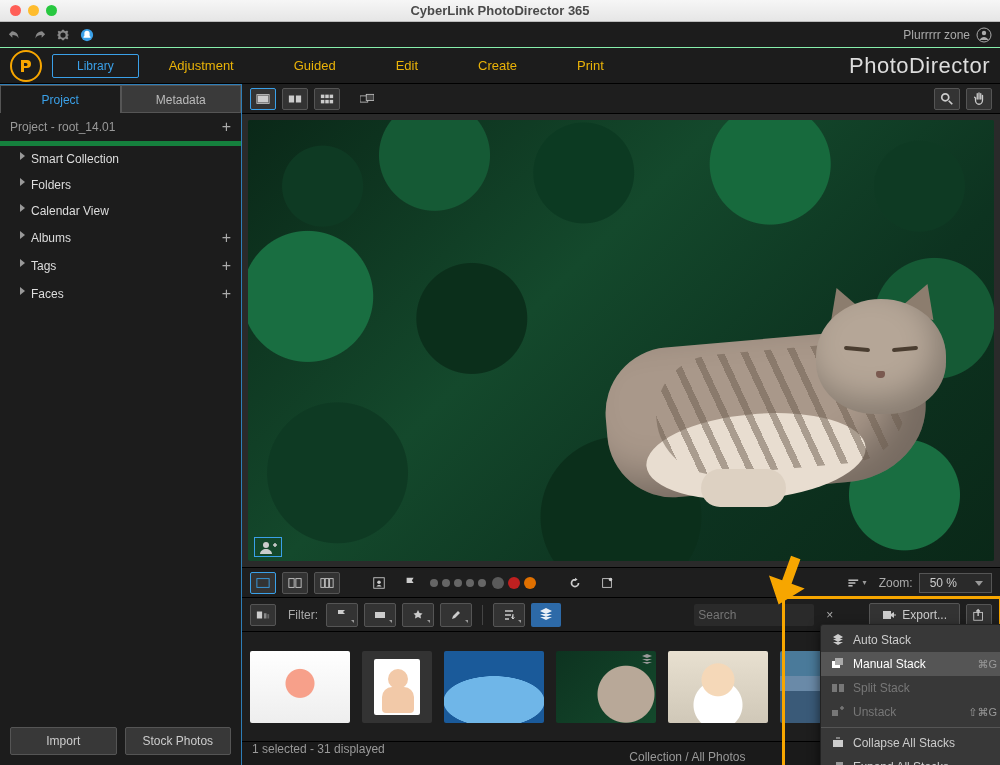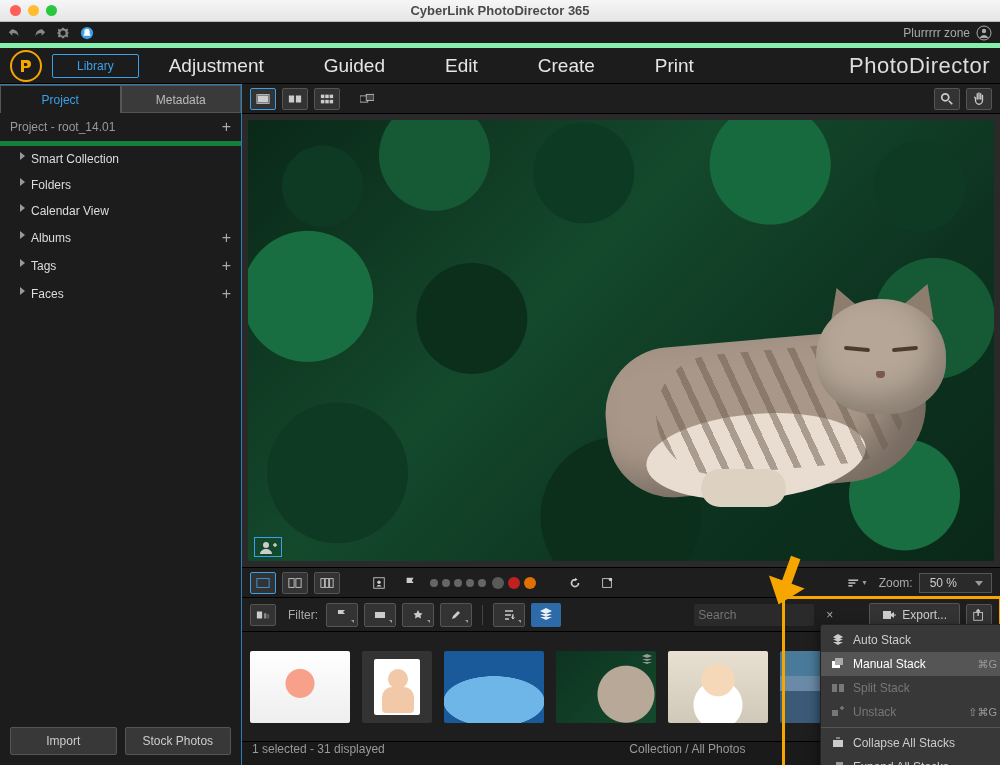--- a/index.html
+++ b/index.html
@@ -2,29 +2,29 @@
 <html><head>
 <meta charset="utf-8">
 <style>
 *{box-sizing:border-box;margin:0;padding:0;font-family:-apple-system,BlinkMacSystemFont,"Segoe UI",sans-serif;font-size:12px;user-select:none}
 html,body{width:1000px;height:765px;overflow:hidden;background:#1a1a1a;color:#ccc}
 .titlebar{height:22px;background:linear-gradient(#f6f6f6,#e6e6e6);display:flex;align-items:center;position:relative;border-bottom:1px solid #bbb}
 .traffic{display:flex;gap:7px;margin-left:10px}
 .dot{width:11px;height:11px;border-radius:50%}
 .dot.r{background:#ff5f57}.dot.y{background:#febc2e}.dot.g{background:#28c840}
 .titlebar .title{position:absolute;left:0;right:0;text-align:center;font-weight:600;color:#4a4a4a;font-size:13px}
-.toolbar1{height:26px;background:#1c1c1c;display:flex;align-items:center;padding:0 8px;border-bottom:5px solid #86efac;justify-content:space-between}
+.toolbar1{height:26px;background:#1c1c1c;display:flex;align-items:center;padding:0 8px;border-bottom:1px solid #86efac;justify-content:space-between}
 .tb1-left{display:flex;align-items:center;gap:10px;color:#777}
 .tb1-left svg{fill:#888;width:14px;height:14px}
 .toolbar1 .user{display:flex;align-items:center;gap:6px;color:#aaa}
 .toolbar2{height:36px;background:#1c1c1c;display:flex;align-items:center;padding:0 10px;border-bottom:1px solid #000}
 .brandlogo{width:32px;height:32px;border-radius:50%;border:2px solid #f7a600;margin-right:10px;display:flex;align-items:center;justify-content:center}
 .brandlogo svg{fill:#f7a600;width:16px;height:16px}
 .tab-btn{border:1px solid #3aa0e8;color:#3aa0e8;background:transparent;padding:4px 24px;border-radius:2px;margin-right:30px}
-.modelink{color:#e5e5e5;margin-right:60px;font-size:19px}
+.modelink{color:#eab308;margin-right:60px;font-size:13px}
 .brandtext{margin-left:auto;font-family:"Segoe UI",sans-serif;font-size:22px;font-weight:300;color:#ddd;letter-spacing:0.5px}
 .shell{display:flex;height:calc(765px - 22px - 26px - 36px)}
 .sidebar{width:262px;background:#1c1c1c;border-right:1px solid #000;display:flex;flex-direction:column;border:1px solid #2e7eb8;border-left:none;border-bottom:none}
 .sidetabs{display:flex;height:28px}
 .sidetab{flex:1;text-align:center;line-height:28px;background:#3a3a3a;color:#bbb;border:1px solid #555;font-size:12px}
 .sidetab.active{background:#1c1c1c;color:#3aa0e8;border-bottom:none}
 .projrow{display:flex;align-items:center;justify-content:space-between;padding:6px 10px;color:#999;border-bottom:5px solid #15803d;font-size:12px}
 .treeitem{display:flex;align-items:center;justify-content:space-between;padding:6px 10px;padding-left:20px;color:#ddd}
 .treeitem .lbl{display:flex;align-items:flex-start;gap:6px}
 .tri{width:0;height:0;border-top:4px solid transparent;border-bottom:4px solid transparent;border-left:5px solid #999}
@@ -85,21 +85,21 @@
 .menu{position:absolute;left:578px;top:26px;width:188px;background:#383838;border:1px solid #222;border-radius:3px;z-index:10;box-shadow:0 4px 12px rgba(0,0,0,0.6);padding:3px 0}
 .menuitem{display:flex;align-items:center;gap:8px;padding:5px 10px;color:#ccc}
 .menuitem.disabled{color:#777}
 .menuitem.hover{background:#555;color:#fff}
 .menuitem .sc{margin-left:auto;color:#999;font-size:11px}
 .menusep{height:1px;background:#555;margin:3px 0}
 .filmstrip{height:110px;background:#1e1e1e;display:flex;align-items:center;gap:12px;padding:8px;overflow:hidden;border-top:1px solid #000;position:relative}
 .thumb{width:100px;height:72px;background:#333;border-radius:2px;position:relative;flex-shrink:0}
 .thumb .badge{position:absolute;top:2px;right:2px;width:14px;height:14px;fill:#999}
 .status{height:24px;background:#1a1a1a;display:flex;align-items:flex-start;padding:0 10px;color:#999;border-top:1px solid #000}
-.status .mid{margin:0 auto}
+.status .mid{margin:8px auto}
 svg{display:block}
 </style>
 </head>
 <body>
 
 <div class="titlebar">
   <div class="traffic">
     <div class="dot r"></div>
     <div class="dot y"></div>
     <div class="dot g"></div>

